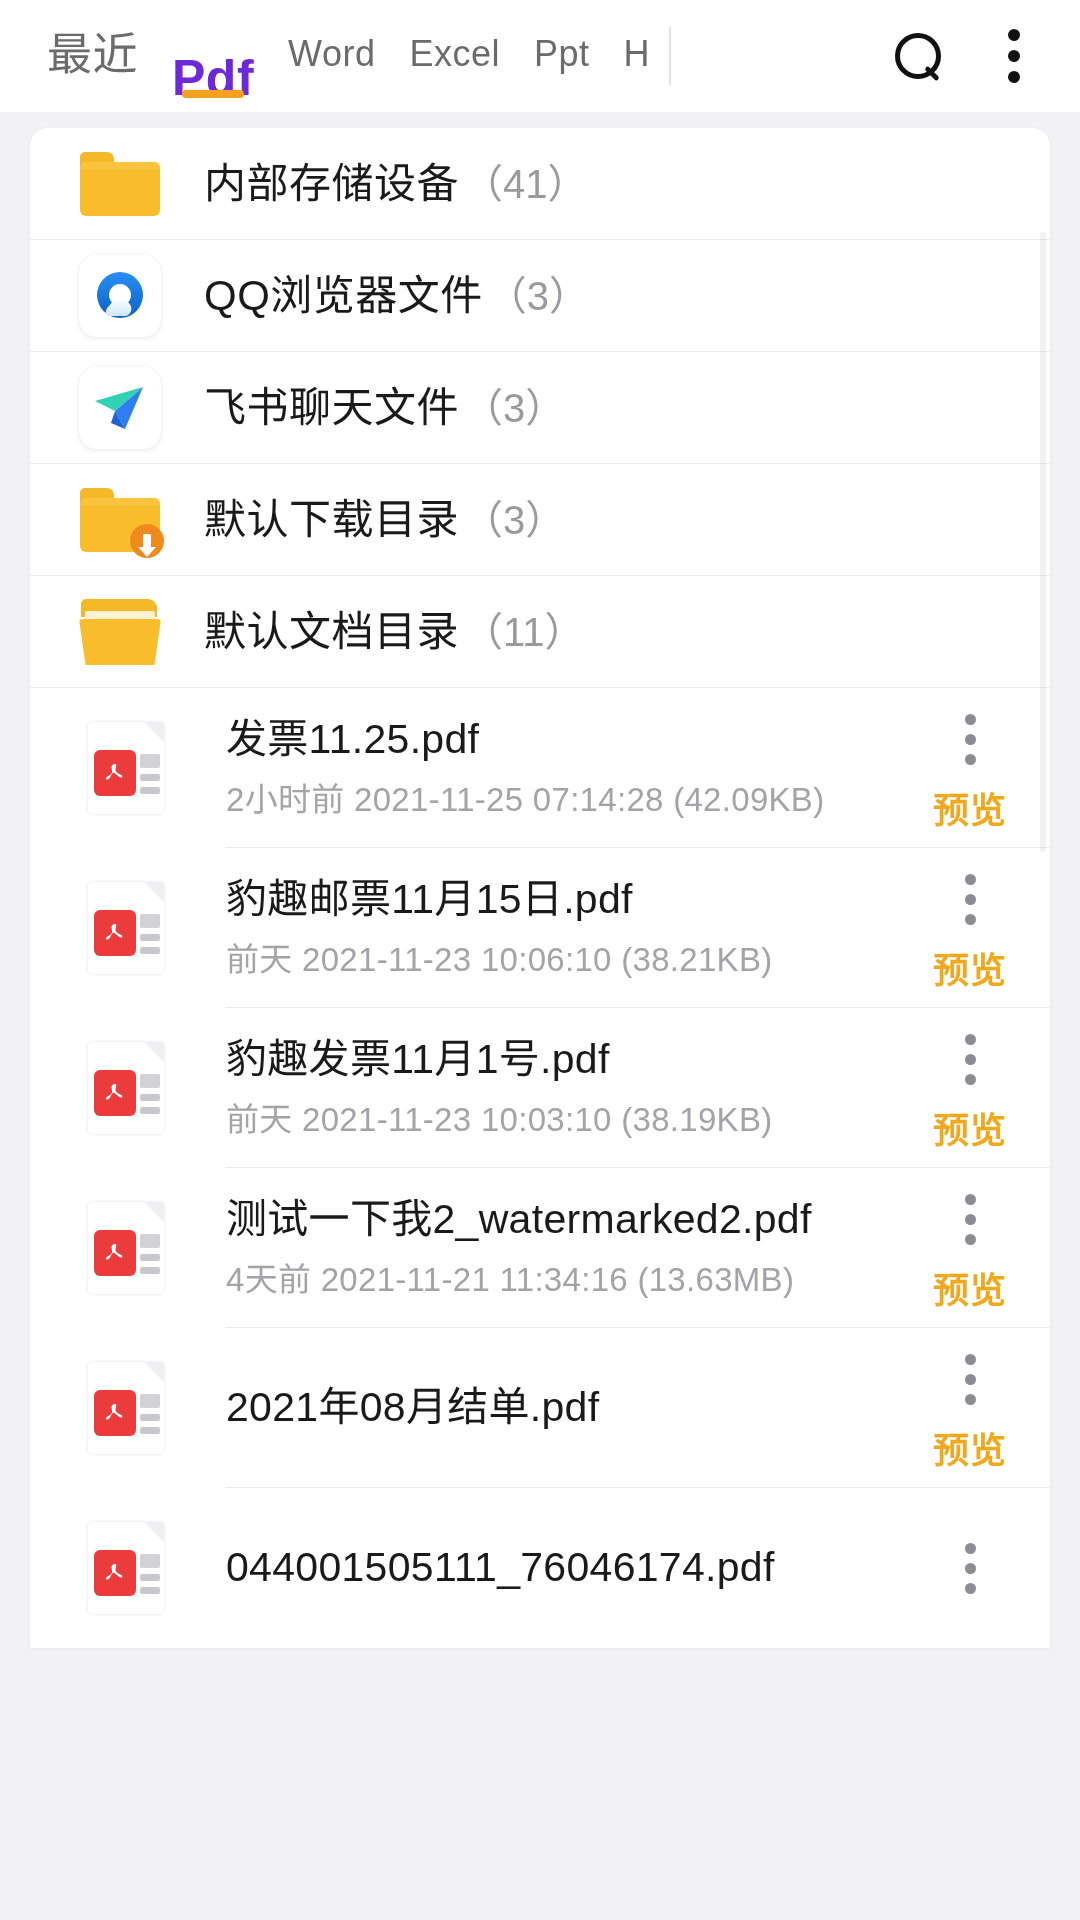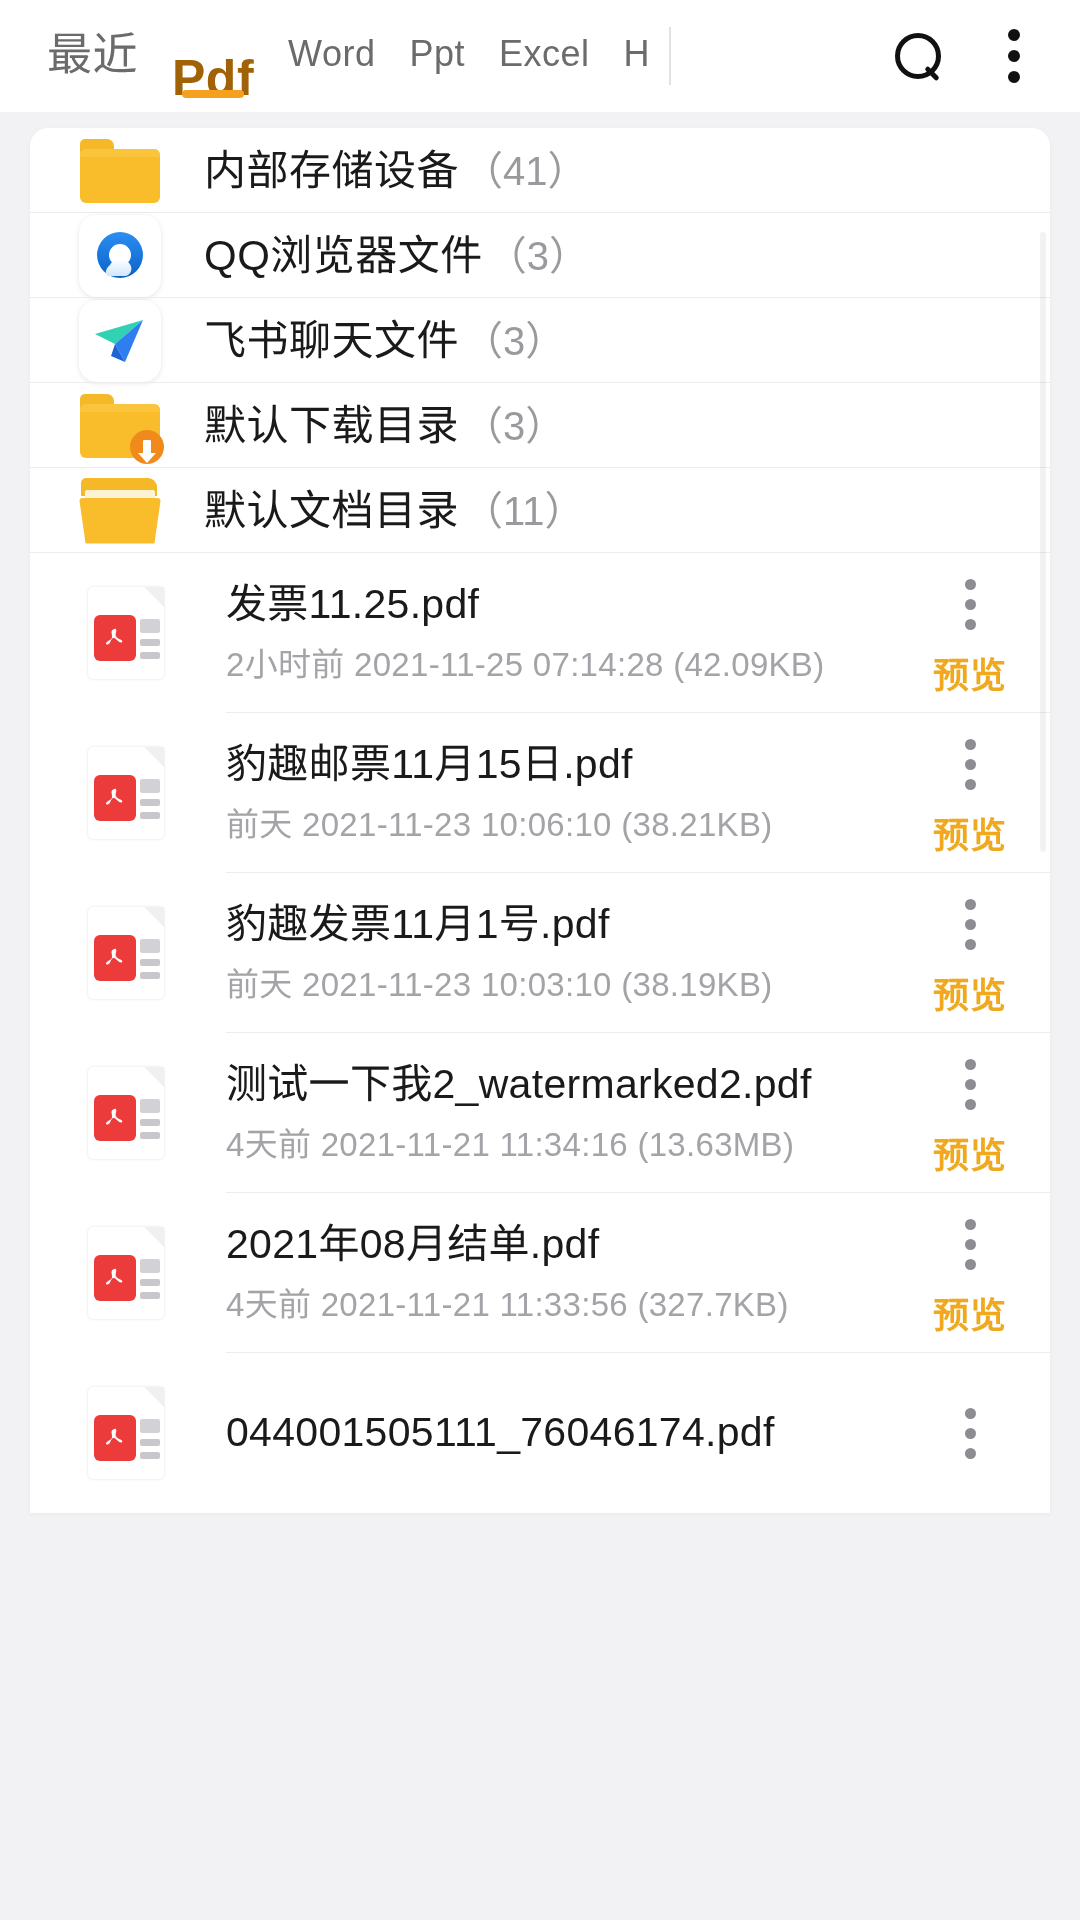--- a/index.html
+++ b/index.html
@@ -55,21 +55,21 @@
     font-weight: 400;
     letter-spacing: 0.5px;
     padding-bottom: 4px;
   }
 
   .tab.cjk .tab-label {
     font-size: 45px;
   }
 
   .tab.active .tab-label {
-    color: #a16207;
+    color: #6d28d9;
     font-weight: 700;
     font-size: 50px;
     margin-top: 48px;
   }
 
   .tab-underline {
     position: absolute;
     bottom: 14px;
     left: 50%;
     transform: translateX(-50%);
@@ -161,21 +161,21 @@
     background: #ffffff;
     border-radius: 18px 18px 0 0;
     overflow: hidden;
     box-shadow: 0 1px 4px rgba(0,0,0,0.045);
   }
 
   
   .folder-row {
     display: flex;
     align-items: center;
-    height: 85px;
+    height: 112px;
     padding: 0 0 0 48px;
     position: relative;
   }
   .folder-row::after {
     content: "";
     position: absolute;
     left: 0; right: 0; bottom: 0;
     height: 1px;
     background: #ececee;
   }
@@ -455,24 +455,24 @@
         <span class="tab-label">最近</span>
       </div>
       <div class="tab active">
         <span class="tab-label">Pdf</span>
         <span class="tab-underline"></span>
       </div>
       <div class="tab">
         <span class="tab-label">Word</span>
       </div>
       <div class="tab">
-        <span class="tab-label">Ppt</span>
+        <span class="tab-label">Excel</span>
       </div>
       <div class="tab">
-        <span class="tab-label">Excel</span>
+        <span class="tab-label">Ppt</span>
       </div>
       <div class="tab">
         <span class="tab-label">H</span>
       </div>
     </div>
   <div class="topbar-divider"></div>
   <div class="topbar-actions">
     <div class="icon-btn">
       <span class="search-glyph"></span>
     </div>
@@ -687,21 +687,20 @@
               </span>
               <span class="lines">
                 <i></i>
                 <i></i>
                 <i></i>
               </span>
             </span>
           </span>
           <span class="file-text">
             <span class="file-name" style="display:block">2021年08月结单.pdf</span>
-            <span class="file-meta" style="display:block">4天前 2021-11-21 11:33:56 (327.7KB)</span>
           </span>
           <span class="file-actions">
             <span class="row-dots">
               <i></i>
               <i></i>
               <i></i>
             </span>
             <span class="preview-btn">预览</span>
           </span>
         </div>

